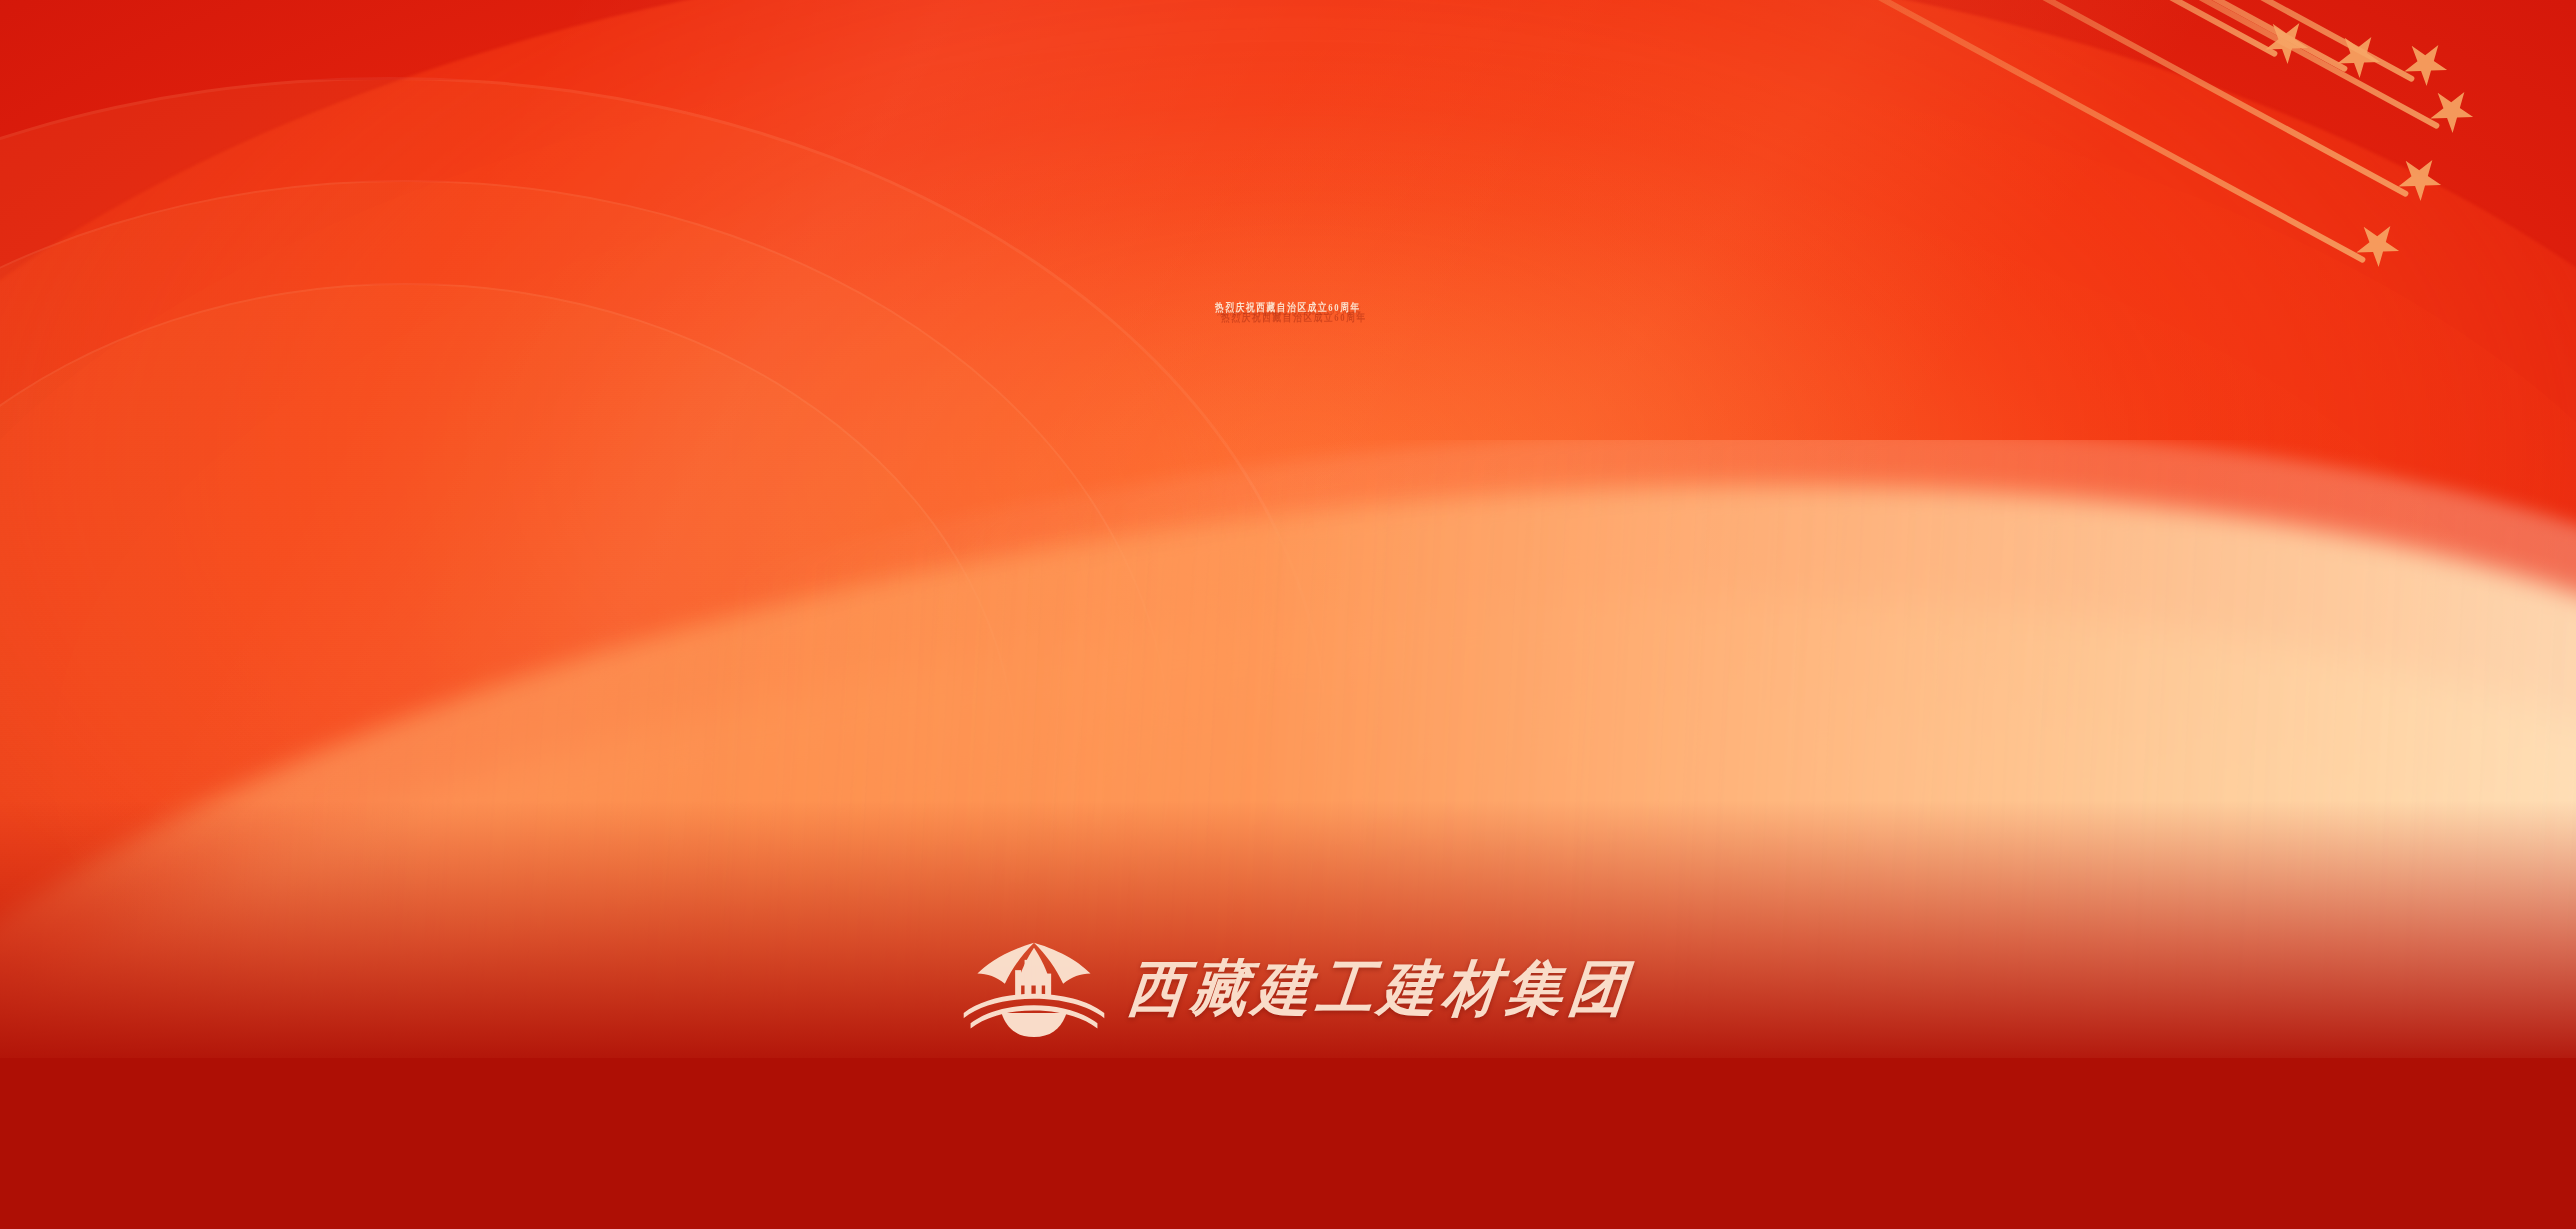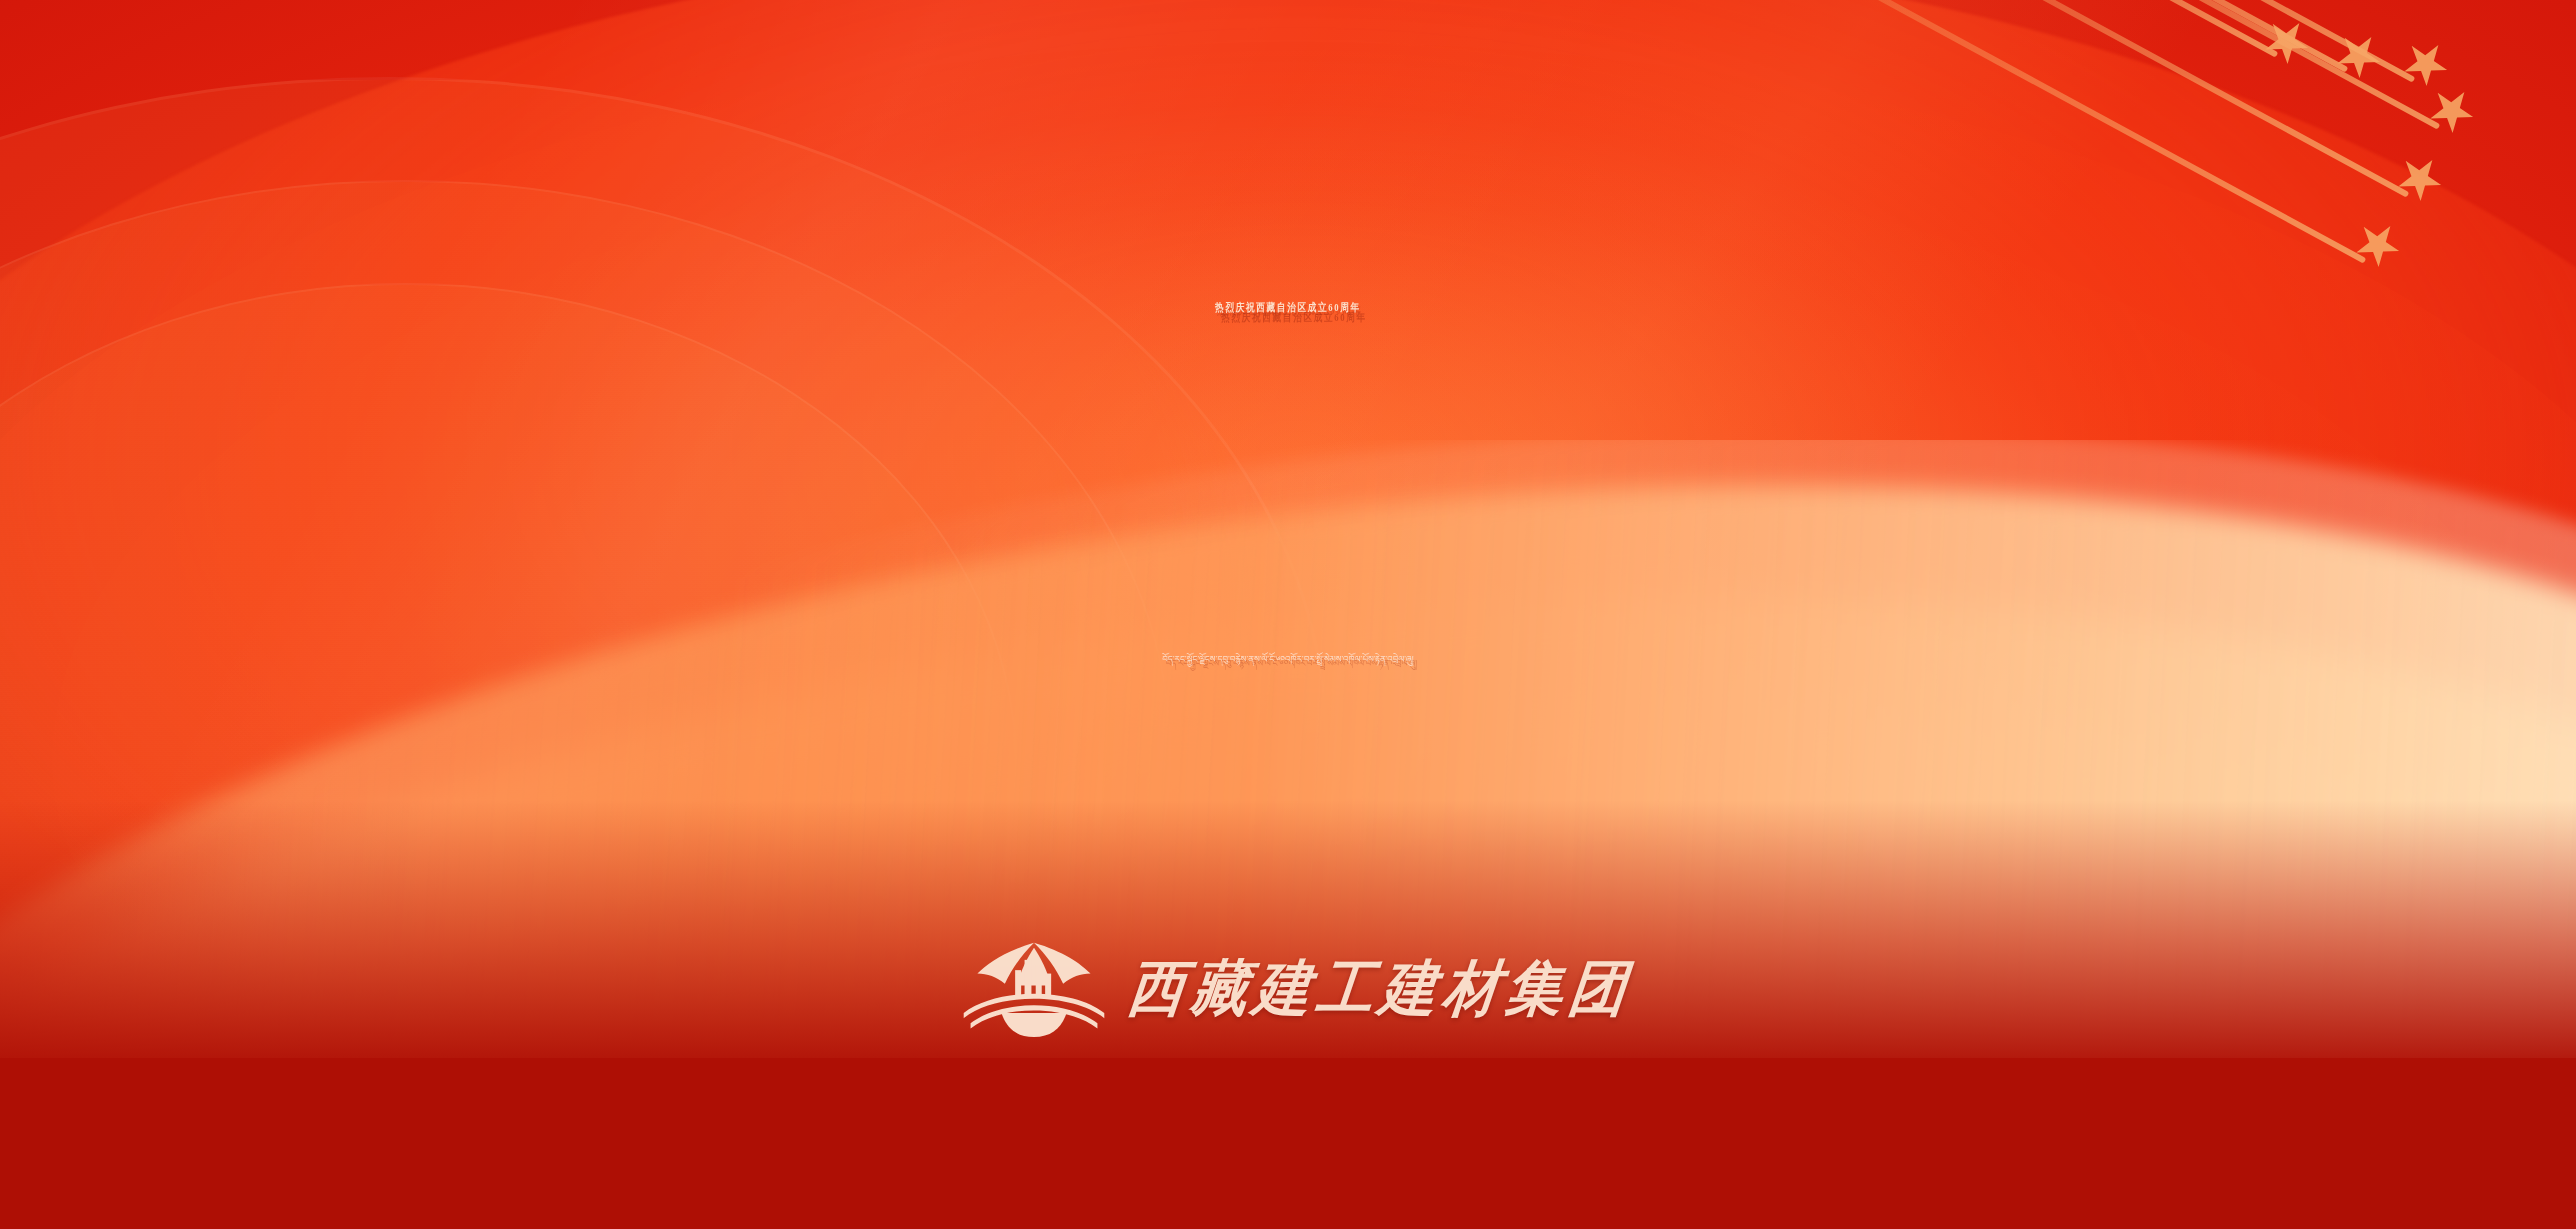--- a/index.html
+++ b/index.html
@@ -187,21 +187,20 @@
       <div class="star"></div>
     </div>
     <div class="star-unit" style="left:362px;top:222px;">
       <div class="trail" style="width:824px;left:-814px;top:36px;"></div>
       <div class="star"></div>
     </div>
   </div>
 
   <div id="title" style="font-size: 8.6px;">热烈庆祝西藏自治区成立60周年</div>
 
-  <div id="tibetan" style="font-size: 8.6px;">བོད་རང་སྐྱོང་ལྗོངས་དབུ་བརྙེས་ནས་ལོ་ངོ་༦༠འཁོར་བར་སྤྲོ་སེམས་འཁོལ་པོས་རྟེན་འབྲེལ་ཞུ།</div>
 
   <div id="logo">
     <svg id="logomark" viewBox="0 0 168 116">
       <g fill="#FBE2CF">
 
         <path d="M84 4 C70 18 58 34 50 52 C40 44 30 40 18 40 C30 28 50 14 84 4 Z"></path>
         <path d="M84 4 C98 18 110 34 118 52 C128 44 138 40 150 40 C138 28 118 14 84 4 Z"></path>
         <path d="M84 10 C76 22 68 38 64 54 L104 54 C100 38 92 22 84 10 Z"></path>
 
         <rect x="62" y="36" width="7" height="30"></rect>

